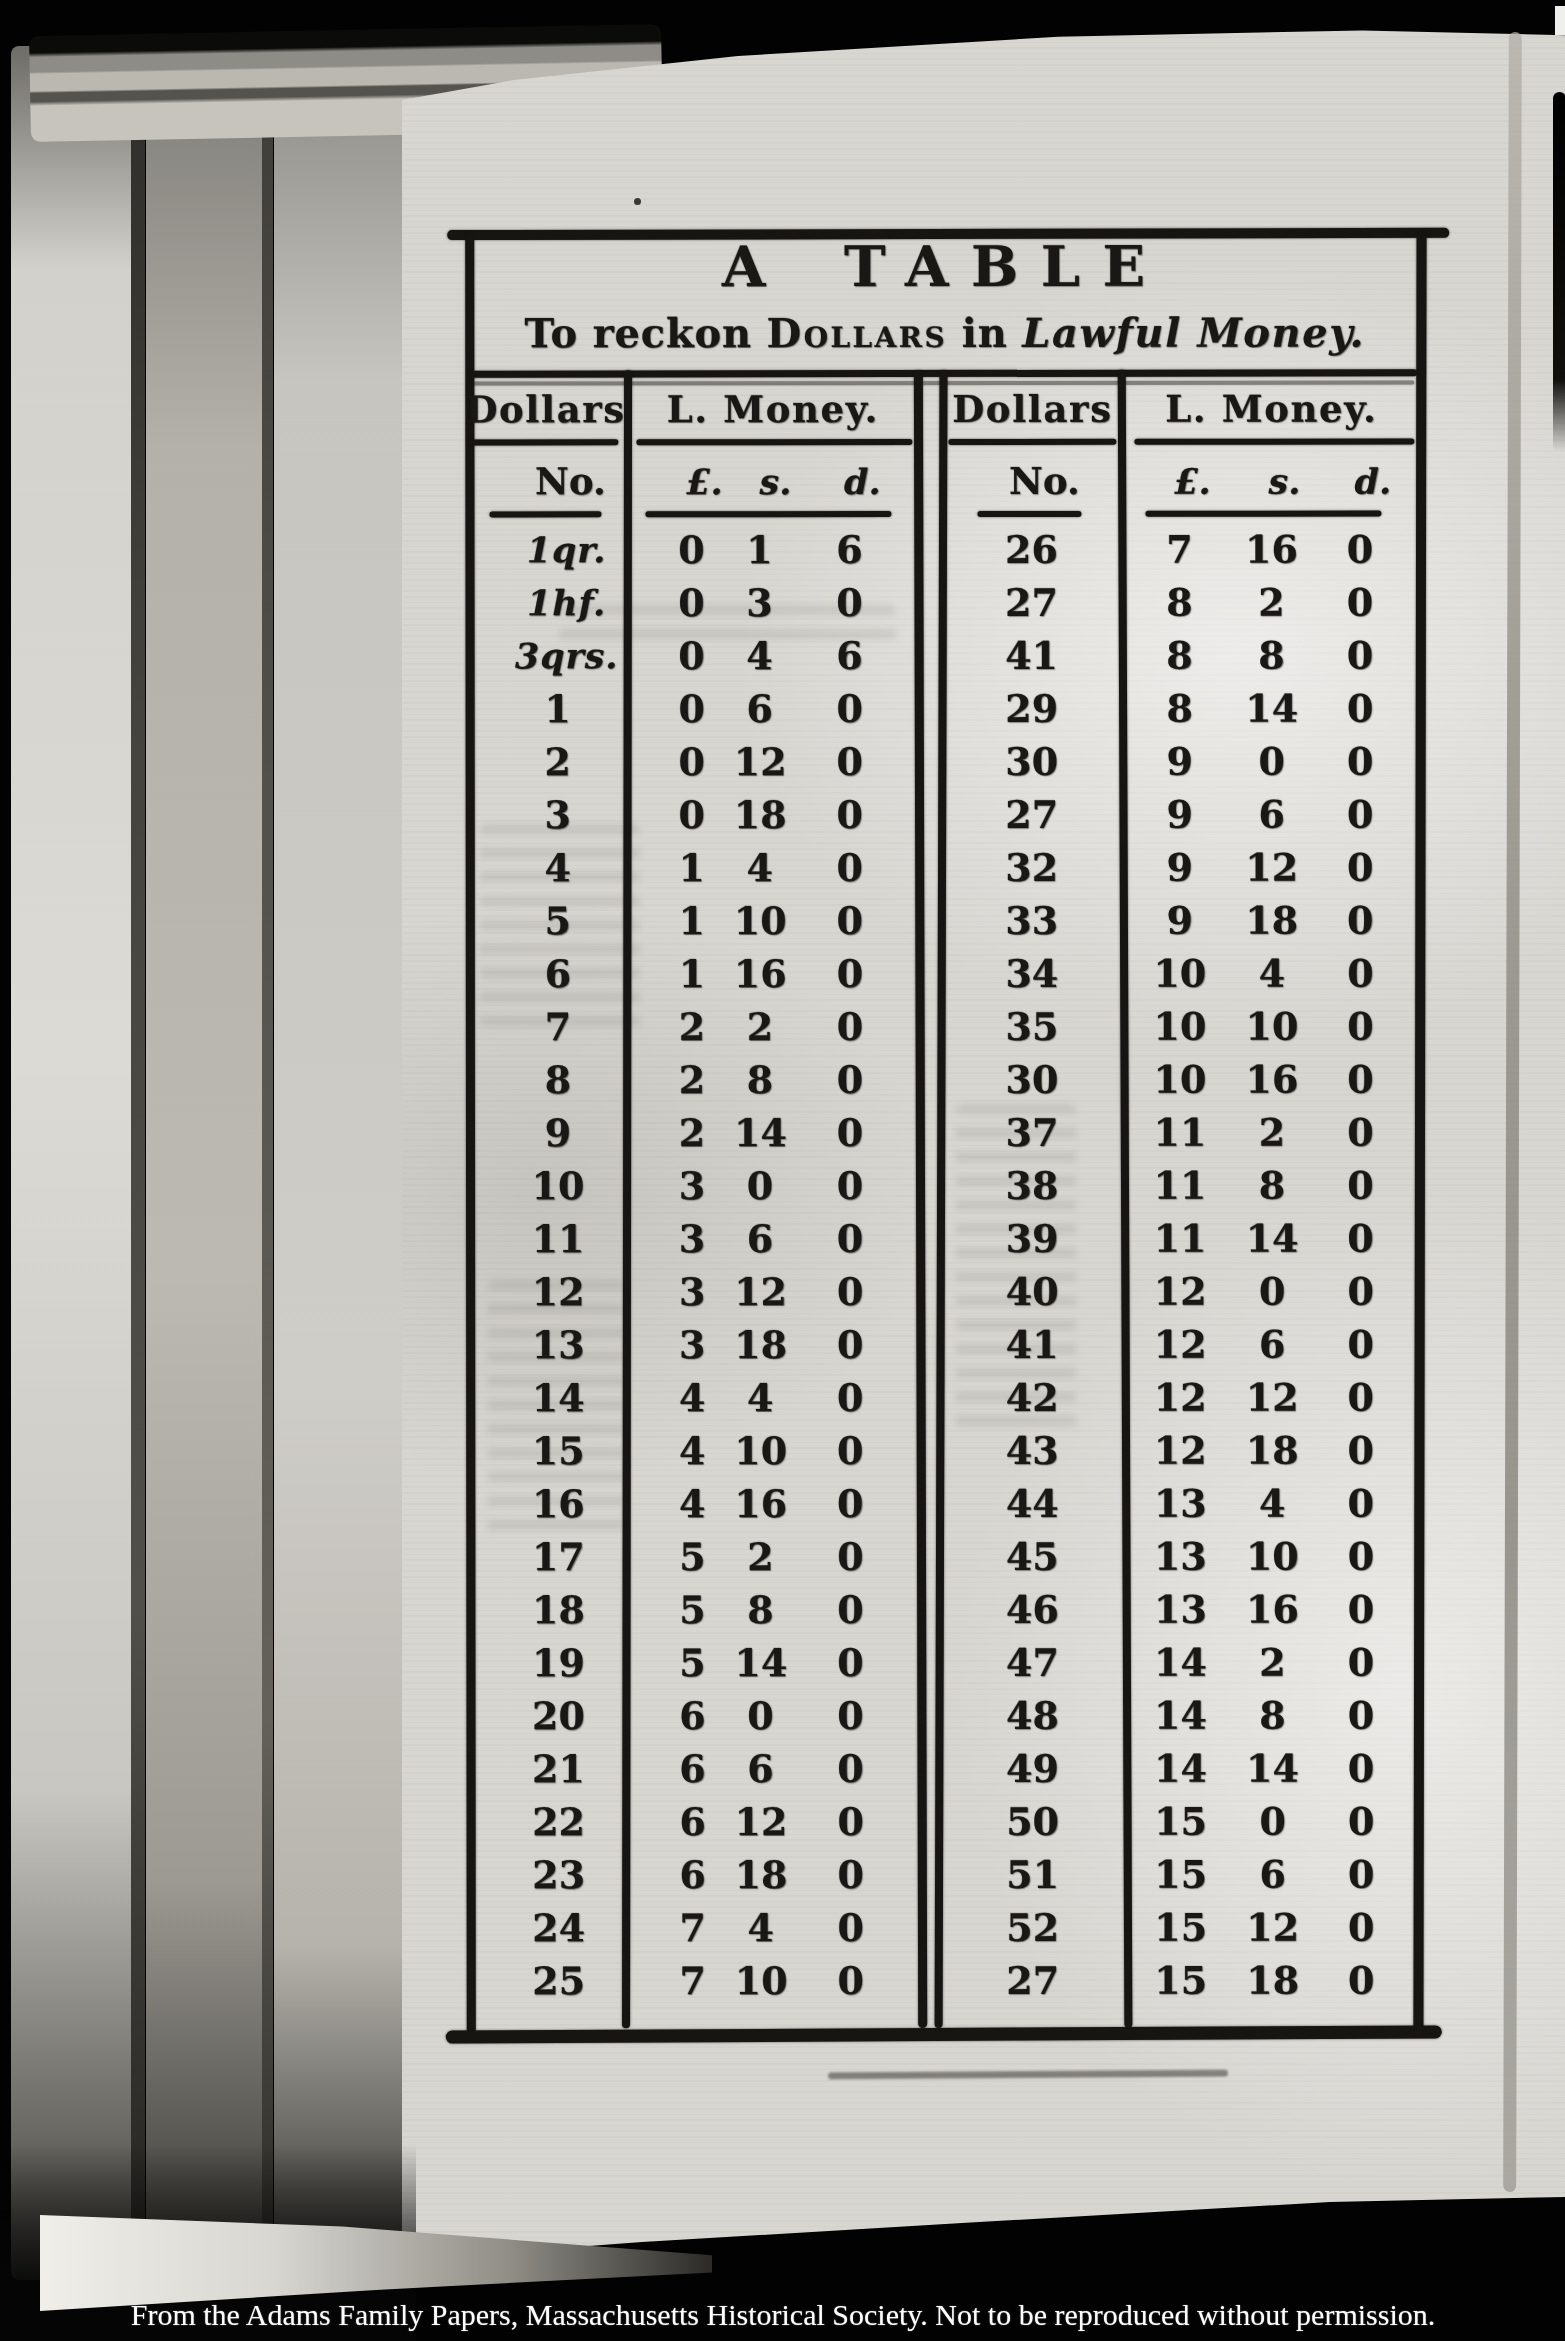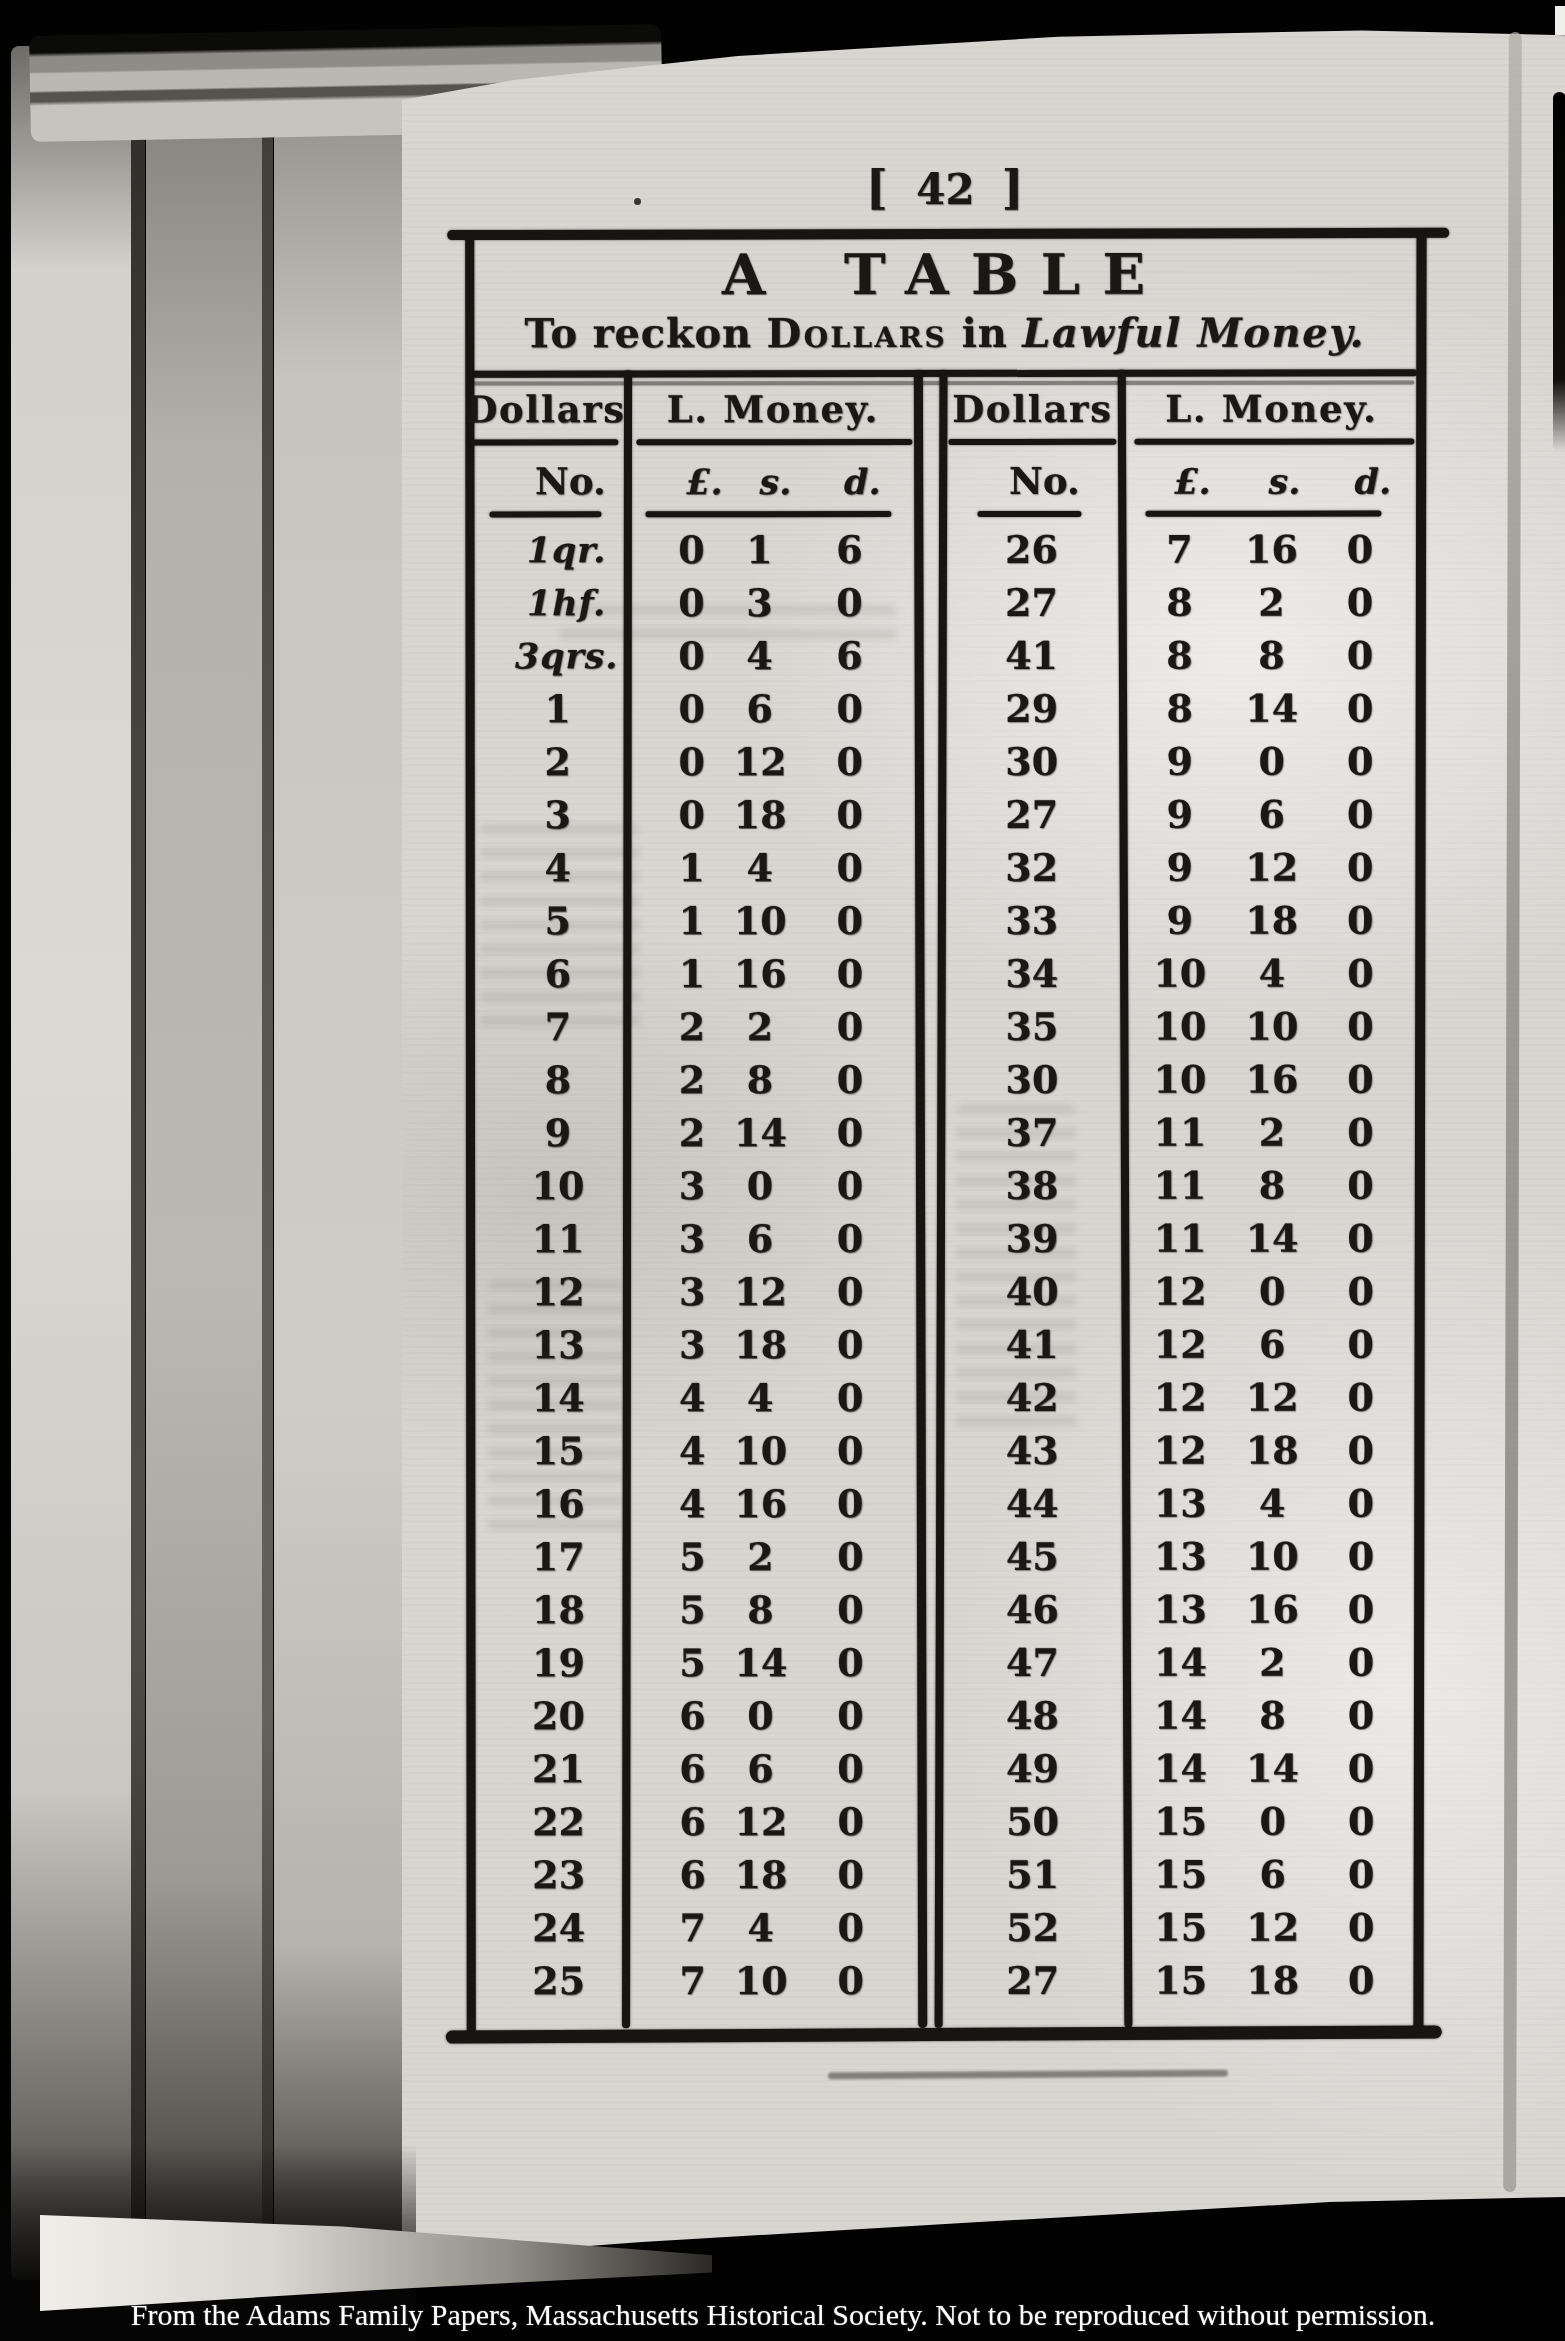--- a/index.html
+++ b/index.html
@@ -63,21 +63,21 @@
   .pageno .bk{font-size:46px;font-weight:700;letter-spacing:1.6px;}
   .pageno .num{font-size:42px;font-weight:700;margin:0 27px;}
   .dot{position:absolute;left:634px;top:198px;width:7.2px;height:7.2px;border-radius:50%;background:#3a3833;}
 
   .table{position:absolute;left:466px;top:229px;width:959px;height:1815px;transform:rotate(-.05deg);}
   .frame-top{left:-17.6px;top:0;width:1002px;height:10.4px;transform:rotate(-.08deg);}
   .frame-left{left:0;top:4.8px;width:8.8px;height:1800px;}
   .frame-right{left:949px;top:4.8px;width:9.6px;height:1800px;transform:rotate(.15deg);}
   .frame-bottom{left:-21px;top:1799px;width:996px;height:12.8px;transform:rotate(-.25deg);border-radius:7.2px;}
 
-  .t-title{position:absolute;left:0;top:12px;width:100%;text-align:center;
+  .t-title{position:absolute;left:0;top:4px;width:100%;text-align:center;
     font-size:56px;font-weight:700;letter-spacing:22.4px;word-spacing:14.4px;}
   .t-sub{position:absolute;left:0;top:80px;width:100%;text-align:center;
     font-size:40px;font-weight:600;letter-spacing:0.8px;}
   .t-sub .sc{font-variant:small-caps;letter-spacing:2.4px;}
   .t-sub .it{font-style:italic;letter-spacing:1.6px;}
 
   .hrule-a{left:4.8px;top:141px;width:947px;height:7.2px;transform:rotate(-.05deg);}
   .hrule-a2{left:8px;top:152px;width:941px;height:4px;opacity:.45;}
   .v1{left:157px;top:141px;width:8px;height:1658px;transform:rotate(.12deg);}
   .vc1{left:450px;top:141px;width:8.8px;height:1658px;transform:rotate(-.1deg);}
@@ -136,23 +136,20 @@
 
   <div class="ghost g1"></div>
   <div class="ghost g2"></div>
   <div class="ghost g3"></div>
   <div class="ghost g4"></div>
 
   <div class="crease-right"></div>
   <div class="right-sliver"></div>
   <div class="right-white"></div>
 
-  <div class="pageno ink">
-    <span class="bk">[</span><span class="num">42</span><span class="bk">]</span>
-  </div>
   <div class="dot"></div>
 
   <div class="table">
     <div class="rule frame-top"></div>
     <div class="rule frame-left"></div>
     <div class="rule frame-right"></div>
     <div class="rule frame-bottom"></div>
 
     <div class="t-title ink">A TABLE</div>
     <div class="t-sub ink">

